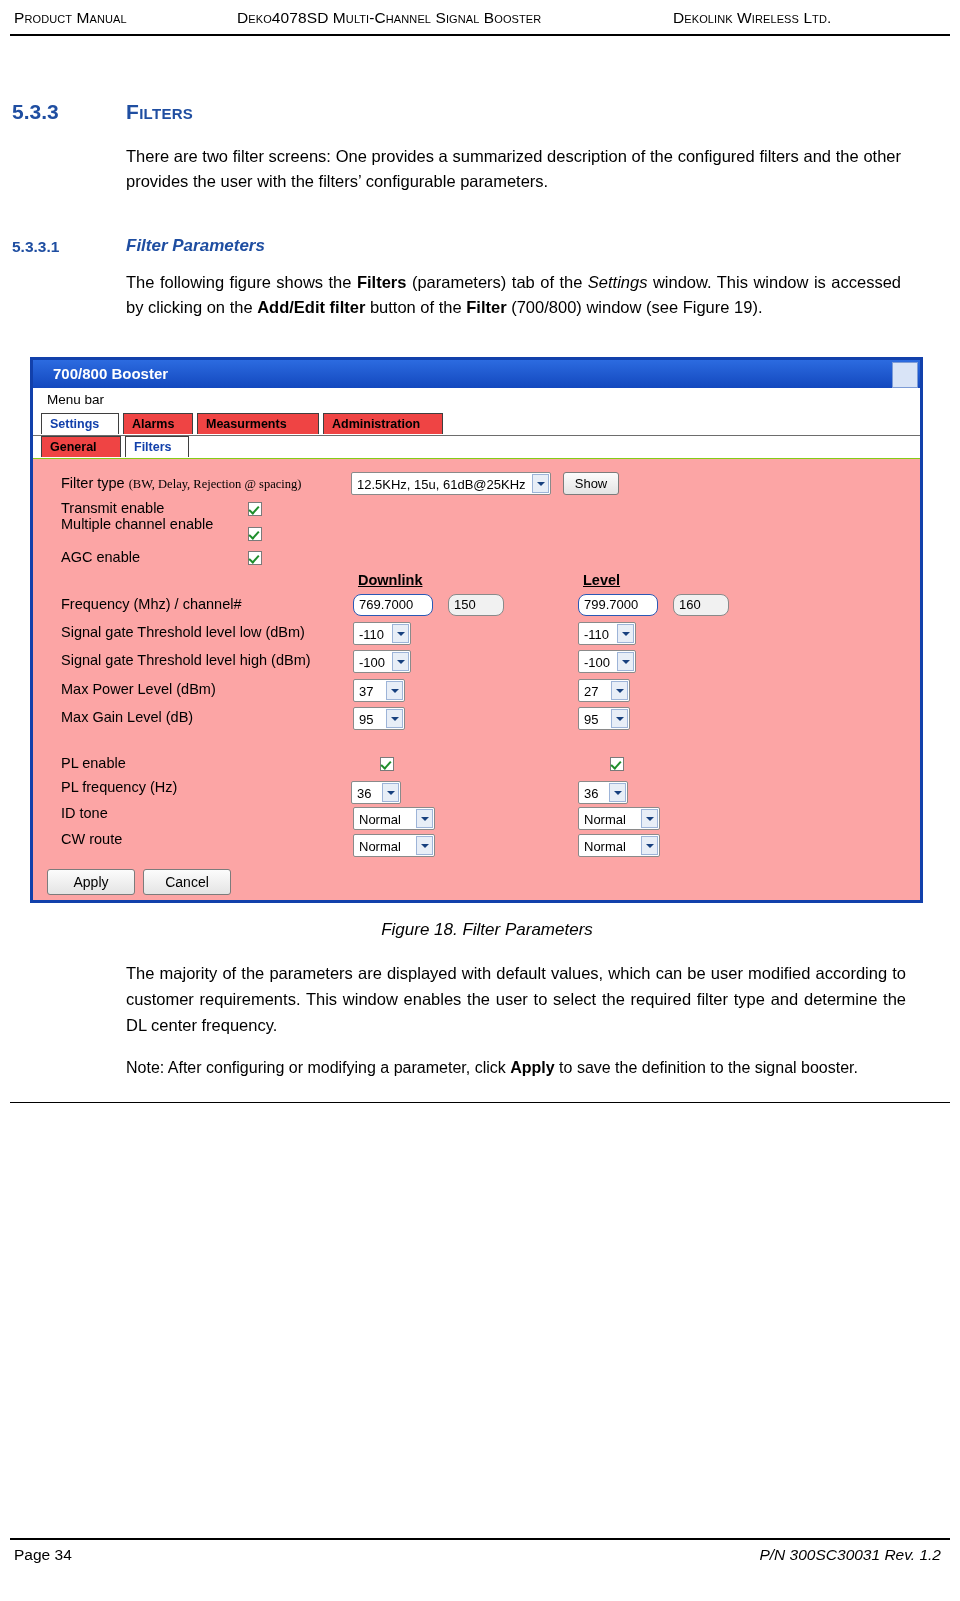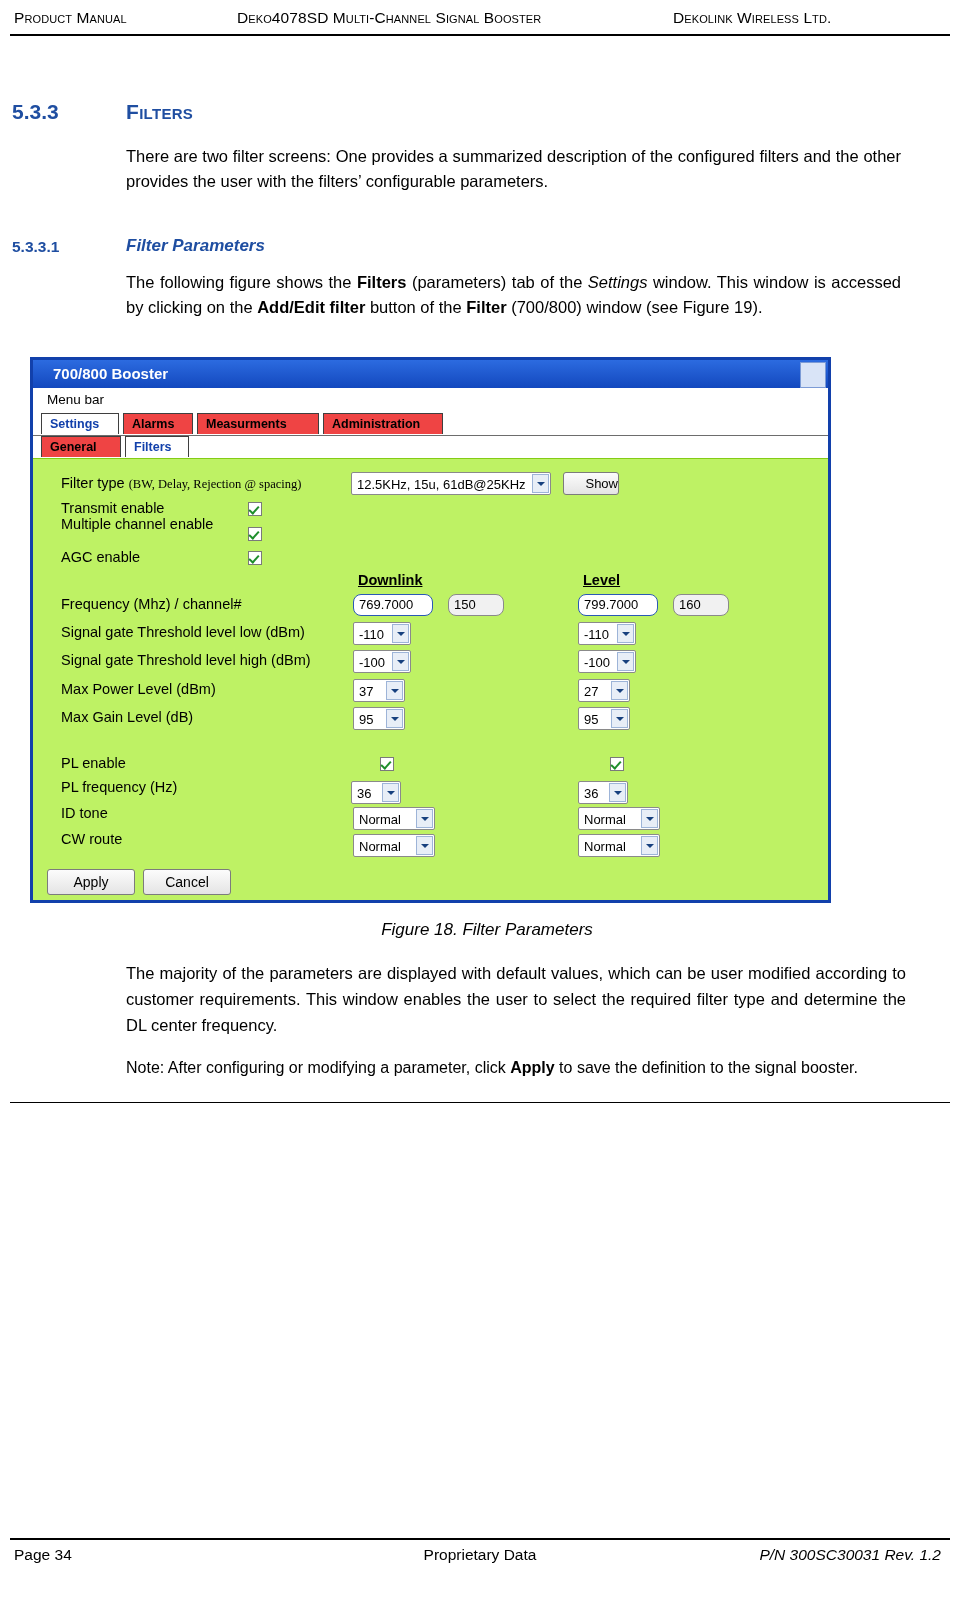--- a/index.html
+++ b/index.html
@@ -106,21 +106,21 @@
   }
   .footer .f-left { position: absolute; left: 4px; top: 6px; }
   .footer .f-mid { position: absolute; left: 0; top: 6px; width: 940px; text-align: center; }
   .footer .f-right { position: absolute; right: 9px; top: 6px; font-style: italic; }
 
   
   .shot {
     position: absolute;
     left: 30px;
     top: 357px;
-    width: 801px;
+    width: 893px;
     height: 546px;
     border: 3px solid #1240AB;
     background: #ffffff;
     box-sizing: border-box;
     font-size: 13px;
   }
   .titlebar {
     position: absolute;
     left: 0; top: 0;
     width: 100%;
@@ -182,21 +182,21 @@
     width: 100%;
     height: 22px;
     border-bottom: 2px solid #84cc16;
   }
   .panel {
     position: absolute;
     left: 0;
     top: 99px;
     right: 0;
     bottom: 0;
-    background: #bef264;
+    background: #fca5a5;
     padding-left: 28px;
   }
   .lbl {
     position: absolute;
     font-size: 14.5px;
     color: #000;
     white-space: nowrap;
   }
   .lbl small { font-size: 12.5px; font-family: "Liberation Serif", serif; }
   .colhdr {
@@ -333,21 +333,21 @@
 
     <div class="panel">
 
       <div class="lbl" style="left:28px; top:16px;">
         <span>Filter type </span><small>(BW, Delay, Rejection @ spacing)</small>
       </div>
       <div class="selbox" style="left:318px; top:13px; width:200px;">
         <span class="v">12.5KHz, 15u, 61dB@25KHz</span>
         <span class="arrow"></span>
       </div>
-      <div class="btn show" style="left:530px; top:13px; width:56px;text-align:right;">Show</div>
+      <div class="btn show" style="left:530px; top:13px; width:56px;">Show</div>
 
       <div class="lbl" style="left:28px; top:41px;">Transmit enable</div>
       <div class="chk" style="left:215px;top:43px;"></div>
       <div class="lbl" style="left:28px; top:57px;">Multiple channel enable</div>
       <div class="chk" style="left:215px;top:68px;"></div>
       <div class="lbl" style="left:28px; top:90px;">AGC enable</div>
       <div class="chk" style="left:215px;top:92px;"></div>
 
       <div class="colhdr" style="left:325px; top:113px;">Downlink</div>
       <div class="colhdr" style="left:550px; top:113px;">Level</div>
@@ -442,17 +442,16 @@
 
   <div class="body-par" id="par4">
     <span>Note: After configuring or modifying a parameter, click </span><span class="b">Apply</span><span> to save the definition to the signal booster.</span>
   </div>
 
   <div class="body-par" id="par3">The majority of the parameters are displayed with default values, which can be user modified according to customer requirements. This window enables the user to select the required filter type and determine the DL center frequency.</div>
   <div id="par4bottomrule"></div>
 
   <div class="footer">
     <span class="f-left">Page 34</span>
-    <span class="f-mid">Proprietary Data</span>
     <span class="f-right">P/N 300SC30031 Rev. 1.2</span>
   </div>
 
 </div>
 
 </body></html>

